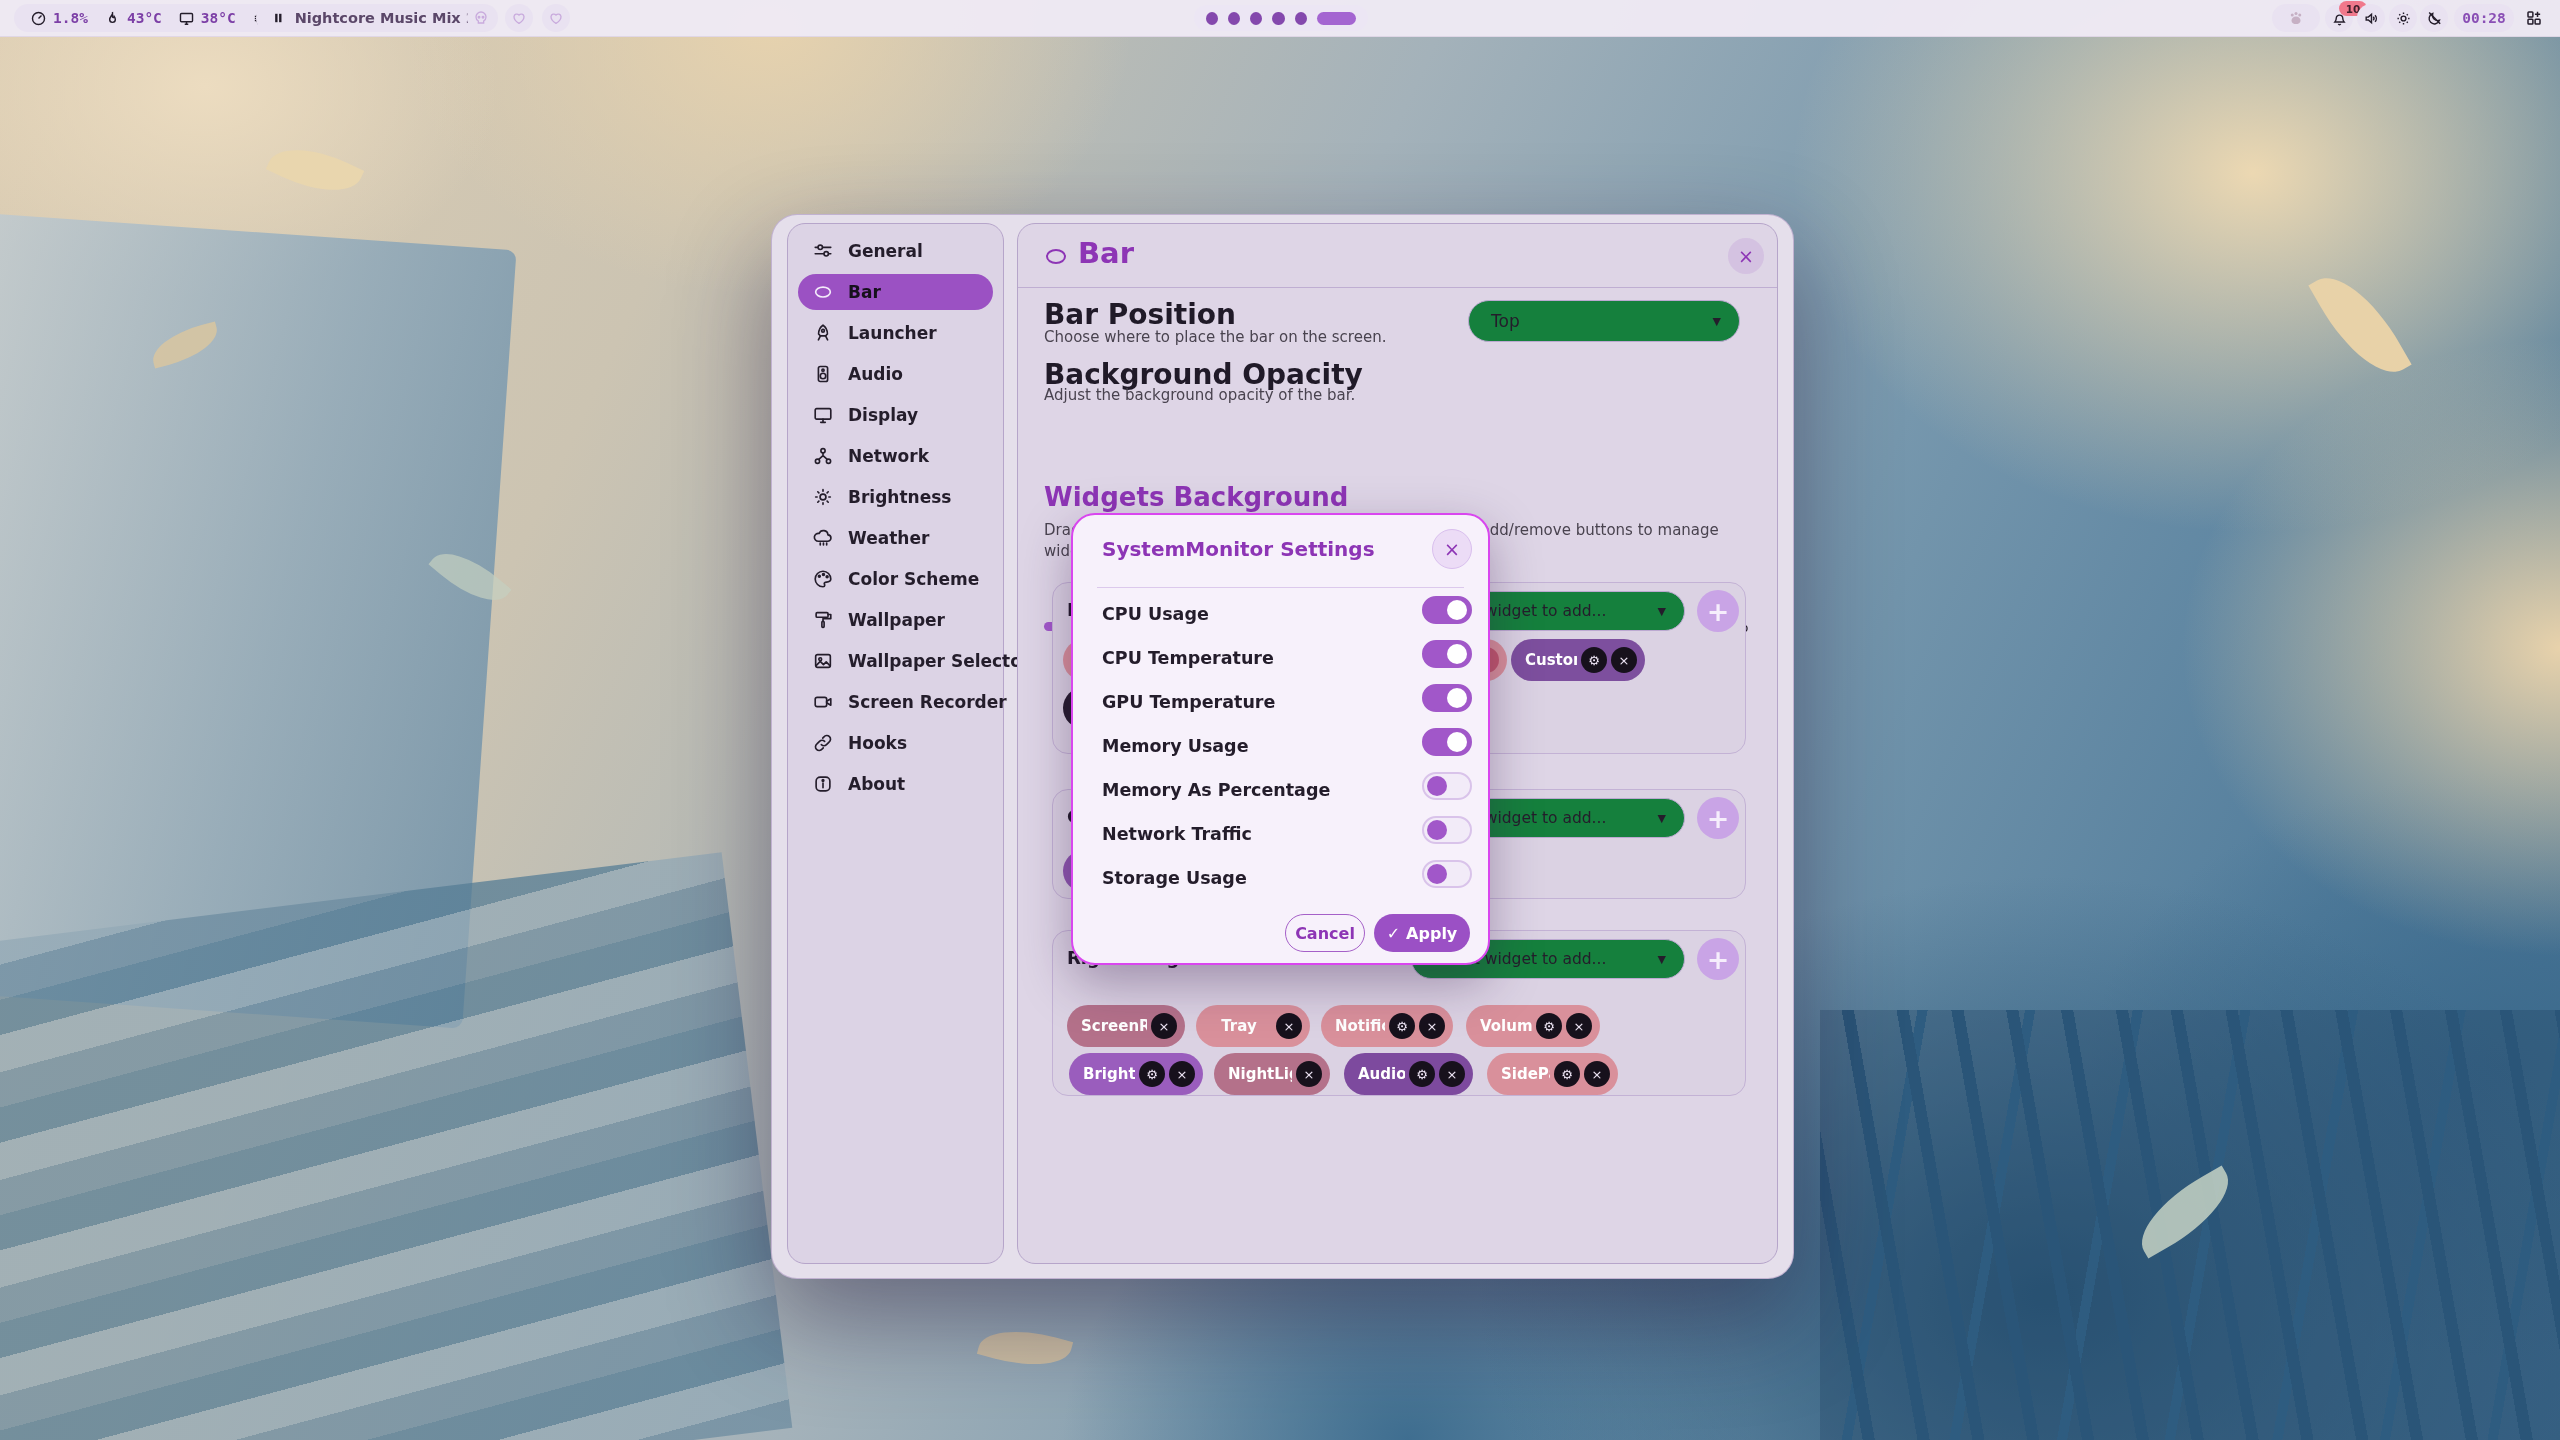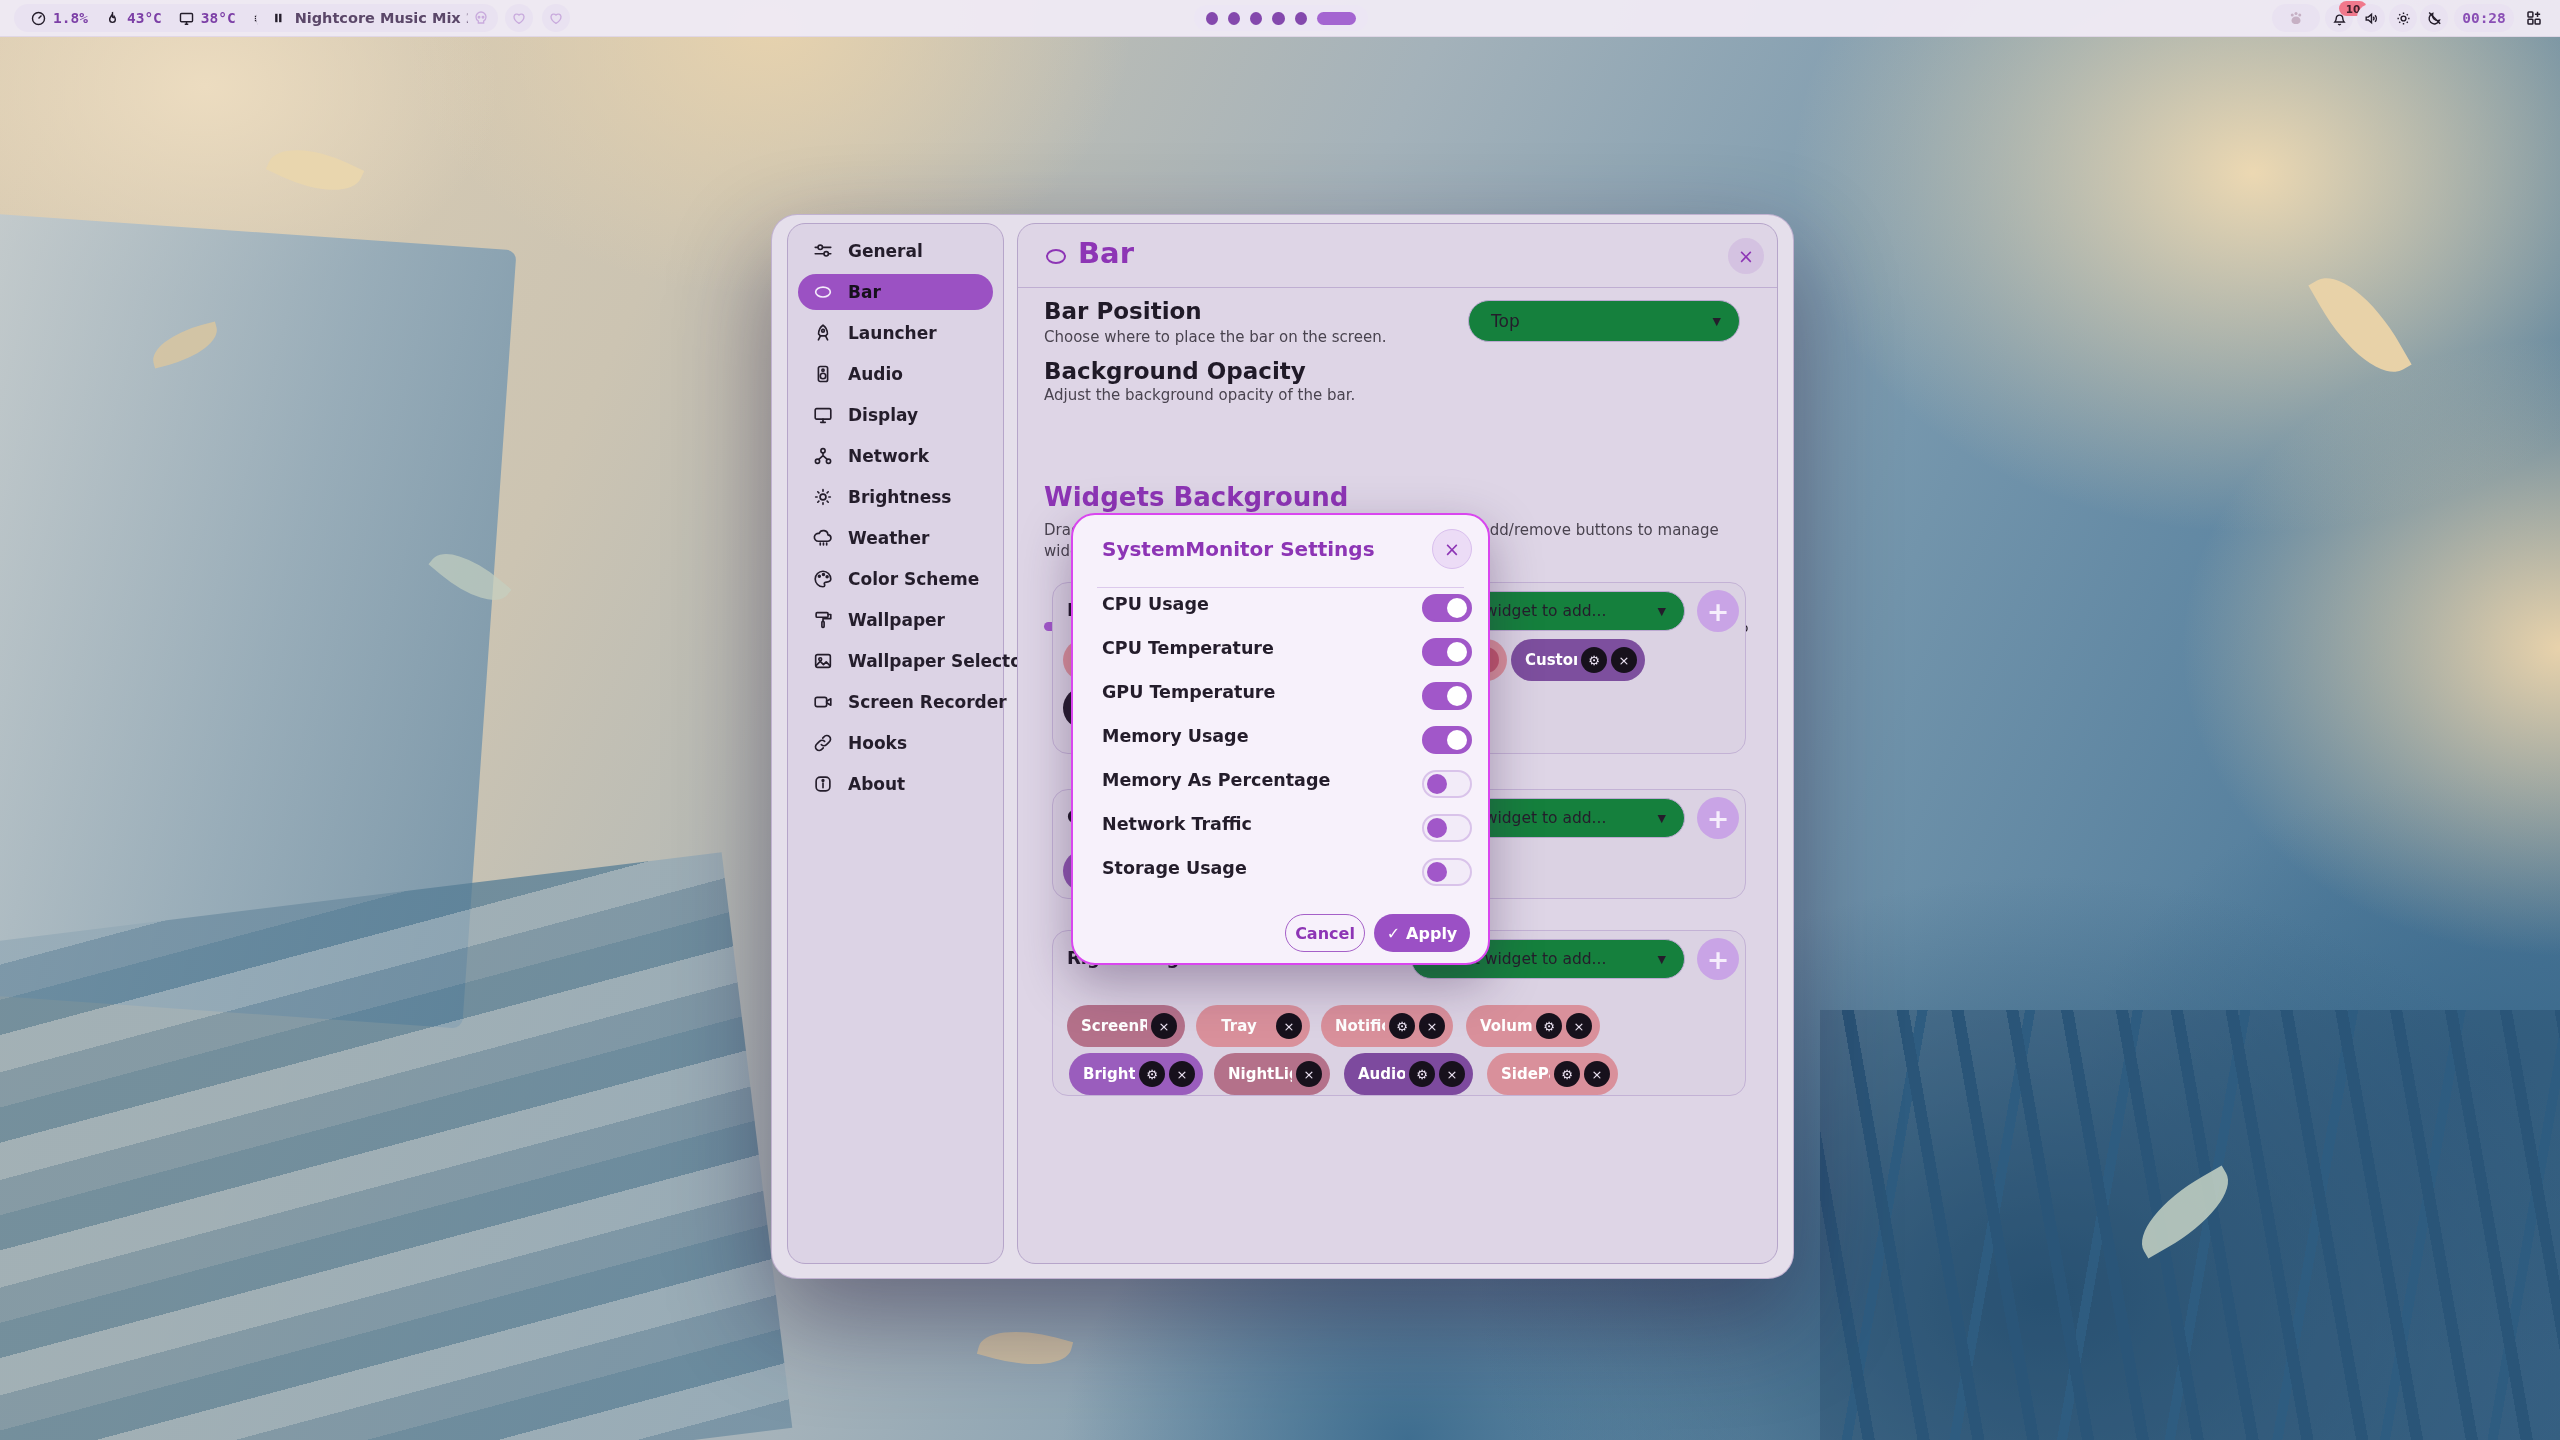--- a/index.html
+++ b/index.html
@@ -61,21 +61,21 @@
   .sicon{width:22px;height:22px;display:flex;}
   .sicon svg{stroke:#241d2b;fill:none;stroke-width:1.8;stroke-linecap:round;stroke-linejoin:round;}
   .side-item.active .sicon svg{stroke:#f3eafa;}
   #main{position:absolute;left:245px;top:8px;width:761px;height:1041px;border-radius:18px;
     background:#ded5e6;border:1px solid #b6a5ca;box-sizing:border-box;}
   .ptitle{position:absolute;font-weight:bold;color:#8d35b5;}
   .h-ellipse{position:absolute;left:26px;top:24px;width:24px;height:17px;}
   .closebtn{position:absolute;width:36px;height:36px;border-radius:50%;background:rgba(155,81,195,.14);
     color:#8d35b5;font-size:19px;display:flex;align-items:center;justify-content:center;cursor:pointer;}
   .divider{position:absolute;height:1px;background:#bfaed2;}
-  .flabel{position:absolute;font-size:23px;font-weight:bold;color:#201a28;}
+  .flabel{position:absolute;font-size:28px;font-weight:bold;color:#201a28;}
   .fdesc{position:absolute;font-size:15px;color:#49434f;}
   .dropdown{position:absolute;border-radius:21px;background:#15803d;border:1.5px solid #bca9d1;
     display:flex;align-items:center;box-sizing:border-box;cursor:pointer;font-size:16px;color:#241d2b;}
   .dropdown .caret{position:absolute;right:18px;font-size:11px;color:#241d2b;}
   .slider-track{position:absolute;left:26px;top:398px;width:636px;height:9px;border-radius:5px;
     background:#a157c9;cursor:pointer;}
   .slider-handle{position:absolute;left:642px;top:384px;width:26px;height:26px;border-radius:50%;
     background:#fff;border:5px solid #a157c9;box-sizing:border-box;cursor:grab;}
   .scard{position:absolute;left:34px;width:694px;border-radius:16px;background:#dbd2e3;
     border:1px solid #c3b2d5;box-sizing:border-box;}
@@ -91,21 +91,21 @@
   .chip-btn{width:26px;height:26px;border-radius:50%;background:#17111c;color:#efe6f6;
     display:flex;align-items:center;justify-content:center;font-size:13px;margin-left:4px;
     cursor:pointer;flex:none;}
   .chip-btn.red{background:#c2586e;}
   
   #modal{position:absolute;left:1071px;top:513px;width:419px;height:452px;border-radius:24px;
     background:#f7f1fb;border:2px solid #d946ef;box-sizing:border-box;
     box-shadow:0 18px 50px rgba(50,20,70,.35);z-index:50;}
   #modal .mtitle2{position:absolute;left:29px;top:22px;font-size:20px;font-weight:bold;color:#8d35b5;}
   #modal .closebtn{left:359px;top:14px;width:38px;height:38px;background:#ecdcf6;border:1px solid #d9bfee;}
-  .mrow{position:absolute;left:29px;right:16px;height:30px;display:flex;align-items:flex-start;
+  .mrow{position:absolute;left:29px;right:16px;height:30px;display:flex;align-items:flex-end;
     justify-content:space-between;}
   .mlabel{font-size:17.5px;font-weight:bold;color:#241d2b;}
   .toggle{position:relative;width:50px;height:28px;border-radius:14px;background:#f2ebf8;
     border:2px solid #d9c3ea;box-sizing:border-box;cursor:pointer;flex:none;}
   .toggle::after{content:"";position:absolute;top:2px;left:3px;width:20px;height:20px;
     border-radius:50%;background:#a157c9;}
   .toggle.on{background:#a157c9;border-color:#a157c9;}
   .toggle.on::after{left:auto;right:3px;background:#fff;}
   .btn{position:absolute;top:399px;height:38px;border-radius:19px;display:flex;align-items:center;
     justify-content:center;font-size:16px;font-weight:bold;cursor:pointer;box-sizing:border-box;}

